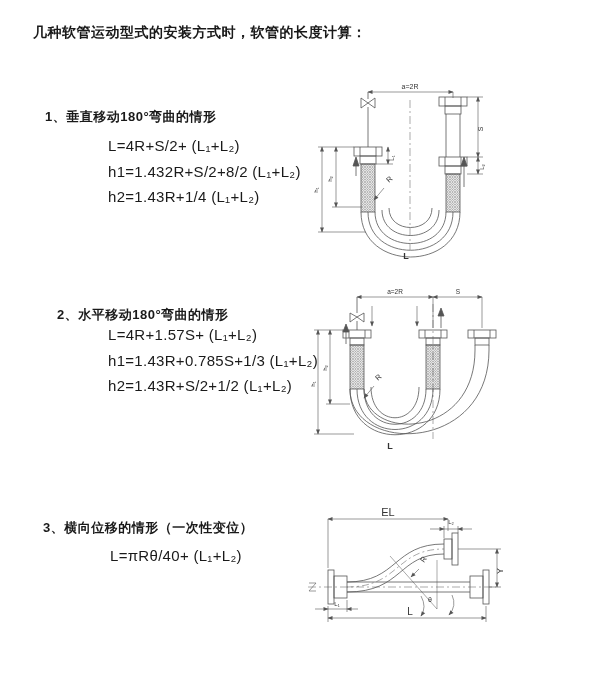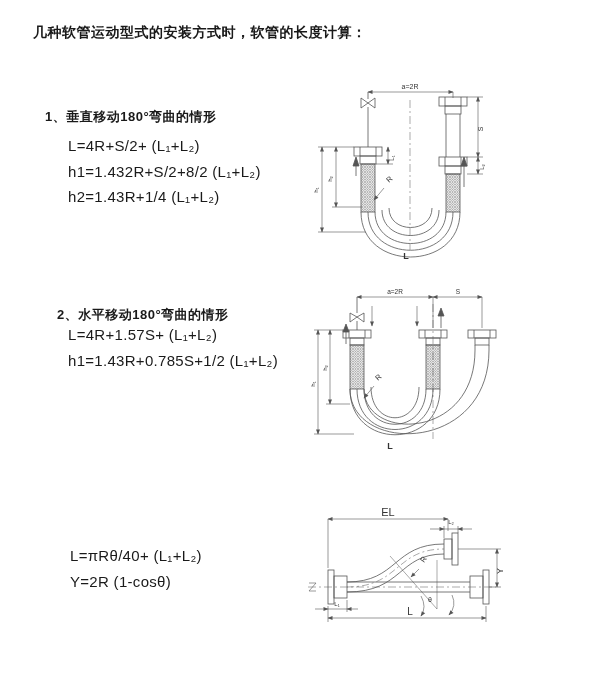--- a/index.html
+++ b/index.html
@@ -1,20 +1,20 @@
 <!DOCTYPE html>
 <html><head>
 <meta charset="utf-8">
 <style>
   html,body{margin:0;padding:0;background:#ffffff;}
   .page{position:relative;width:600px;height:675px;background:#fff;overflow:hidden;
         font-family:"Liberation Sans","DejaVu Sans",sans-serif;color:#1a1a1a;}
   .title{position:absolute;left:33px;top:24px;font-size:14px;font-weight:bold;letter-spacing:0.5px;}
   .sec-heading{position:absolute;font-size:13px;font-weight:bold;letter-spacing:0.5px;}
-  .formulas{position:absolute;font-size:15px;letter-spacing:0.3px;}
+  .formulas{position:absolute;font-size:15px;letter-spacing:0.3px;margin-left:40px;}
   .formulas .f{height:25.5px;line-height:25.5px;white-space:pre;}
   .diag{position:absolute;}
   svg text{font-family:"Liberation Sans","DejaVu Sans",sans-serif;fill:#333;}
 </style>
 </head>
 <body>
 
 <div class="page">
 
   <div class="title">几种软管运动型式的安装方式时，软管的长度计算：</div>
@@ -22,26 +22,27 @@
   <div class="sec-heading" style="left:45px;top:108px;">1、垂直移动180°弯曲的情形</div>
   <div class="formulas" style="left:68px;top:133px;">
     <div class="f">L=4R+S/2+ (L₁+L₂)</div>
     <div class="f">h1=1.432R+S/2+8/2 (L₁+L₂)</div>
     <div class="f">h2=1.43R+1/4 (L₁+L₂)</div>
   </div>
 
   <div class="sec-heading" style="left:45px;top:306px;margin-left:12px;">2、水平移动180°弯曲的情形</div>
   <div class="formulas" style="left:68px;top:322px;">
     <div class="f">L=4R+1.57S+ (L₁+L₂)</div>
-    <div class="f">h1=1.43R+0.785S+1/2 (L₁+L₂)</div>
+    <div class="f">h1=1.43R+0.785S+1/3 (L₁+L₂)</div>
+    <div class="f">h2=1.43R+S/2+1/2 (L₁+L₂)</div>
   </div>
 
+  <div class="sec-heading" style="left:43px;top:519px;">3、横向位移的情形（一次性变位）</div>
   <div class="formulas" style="left:70px;top:543px;">
     <div class="f">L=πRθ/40+ (L₁+L₂)</div>
-    <div class="f">Y=2R (1-cosθ)</div>
   </div>
 
   <svg class="diag" style="left:310px;top:72px;" width="290" height="190" viewBox="0 0 290 190">
     <defs>
       <marker id="a1" viewBox="0 0 10 10" refX="9" refY="5" markerWidth="7" markerHeight="5" orient="auto-start-reverse" markerUnits="userSpaceOnUse">
         <path d="M0,1 L10,5 L0,9 z" fill="#555"></path>
       </marker>
       <pattern id="h1p" width="2.5" height="2.5" patternUnits="userSpaceOnUse">
         <path d="M0,0 L2.5,2.5 M2.5,0 L0,2.5" stroke="#777" stroke-width="0.5"></path>
       </pattern>

